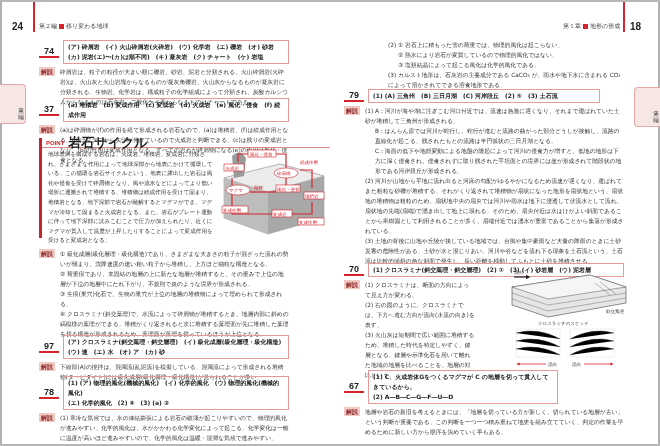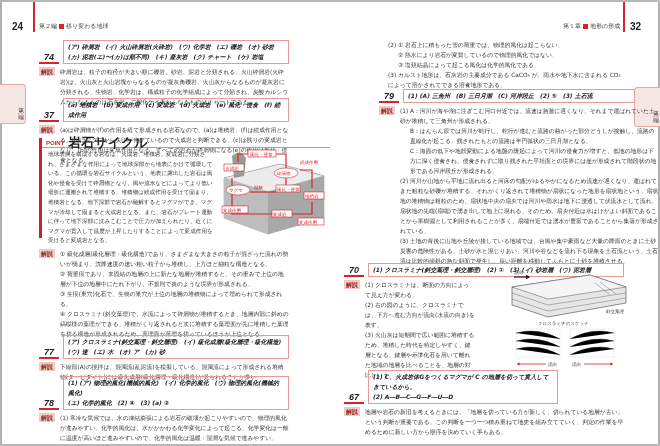--- a/index.html
+++ b/index.html
@@ -13,21 +13,21 @@
   .redline { position:absolute; width:2px; background:#d5242c; top:0; height:30px; }
   .pnum { position:absolute; top:19px; font-size:10px; font-weight:bold; color:#222; font-family:"Liberation Sans", sans-serif; }
   .runhead { position:absolute; top:20px; font-size:6px; color:#444; display:flex; align-items:center; gap:2px; }
   .runhead .sq { width:5px; height:5px; background:#d5242c; display:inline-block; }
   .sidetab { position:absolute; width:26px; height:40px; background:#f6e6e4; border:1px solid #e3a9a6;
              box-sizing:border-box; font-size:6px; color:#555; writing-mode:vertical-rl; text-align:center; padding-top:4px; }
   .left .sidetab { left:-2px; top:82px; border-left:none; border-radius:0 4px 4px 0; }
   .right .sidetab { right:-2px; top:85px; border-right:none; border-radius:4px 0 0 4px; }
 
   .blk { position:absolute; }
-  .qrow { display:flex; align-items:flex-end;font-style:italic; }
+  .qrow { display:flex; align-items:center; }
   .qnum { width:20px; font-size:9px; font-weight:bold; color:#222; font-family:"Liberation Sans", sans-serif;
           border-bottom:2px solid #d5242c; line-height:10px; margin-right:4px; text-align:center; flex:none; }
   .ansbox { border:1px solid #e59a9a; padding:1px 4px; font-size:6px; line-height:10px; color:#222; flex:1; }
   .kaisetsu { display:flex; margin-top:3px; }
   .ktag { background:#f3c9c3; color:#8b2a2a; font-size:6px; font-weight:bold; padding:0 2px; height:9px; line-height:9px; margin-right:5px; flex:none; }
   .ktext { font-size:5.8px; line-height:10px; color:#333; }
   .ktext p { margin:0; }
   .indent { padding-left:10px; }
 
   .point { position:absolute; left:37px; top:136px; width:288px; height:100px; border-left:3px solid #c5252b; }
@@ -135,21 +135,21 @@
           <p>① 級化成層(級化層理・級化構造)であり、さまざまな大きさの粒子が混ざった流れの勢いが弱まり、沈降速度の速い粗い粒子から堆積し、上方ほど細粒な構造となる。</p>
           <p>② 荷重痕であり、未固結の地層の上に新たな地層が堆積すると、その重みで上位の地層が下位の地層中にたれ下がり、不規則で炎のような境界が形成される。</p>
           <p>③ 生痕(巣穴)化石で、生物の巣穴が上位の地層の堆積物によって埋められて形成される。</p>
           <p>④ クロスラミナ(斜交葉理)で、水流によって砕屑物が堆積するとき、地層内部に斜めの縞模様の葉理ができる。堆積がくり返されると次に堆積する葉理面が先に堆積した葉理を切る構造が形成されるため、葉理面が葉理を切っているほうが上位となる。</p>
         </div>
       </div>
     </div>
 
     <div class="blk" style="left:37px; top:333px; width:250px;">
       <div class="qrow">
-        <div class="qnum">77</div>
+        <div class="qnum">97</div>
         <div class="ansbox">
           <div style="font-weight:bold">(ア) クロスラミナ(斜交葉理・斜交層理)　(イ) 級化成層(級化層理・級化構造)</div>
           <div style="font-weight:bold">(ウ) 速　(エ) 水　(オ) ア　(カ) 砂</div>
         </div>
       </div>
       <div class="kaisetsu">
         <div class="ktag">解説</div>
         <div class="ktext">下線部(A)の撹拌は、混濁流(乱泥流)を模擬している。混濁流によって形成される堆積物(タービダイト)には級化成層(級化層理・級化構造)が見られることが多い。</div>
       </div>
     </div>
@@ -169,31 +169,31 @@
     </div>
   </div>
 
   <div class="page right">
     <div class="redline" style="left:293px;"></div>
     <div class="runhead" style="left:233px;">
       <span>第１章</span>
       <span class="sq"></span>
       <span>地形の形成</span>
     </div>
-    <div class="pnum" style="left:300px;">32</div>
+    <div class="pnum" style="left:300px;">18</div>
     <div class="sidetab">第２編</div>
 
     <div class="blk ktext" style="left:58px; top:38px; width:240px;">
       <p>(2) ① 岩石上に積もった雪の荷重では、物理的風化は起こらない。</p>
       <p class="indent">② 熱水により岩石が変質しているので物理的風化ではない。</p>
       <p class="indent">③ 塩類結晶によって起こる風化は化学的風化である。</p>
       <p>(3) カルスト地形は、石灰岩の主要成分である CaCO₃ が、雨水や地下水に含まれる CO₂ によって溶かされてできる溶食地形である。</p>
     </div>
 
-    <div class="blk" style="left:14px; top:87px; width:280px;margin-left:35px;">
+    <div class="blk" style="left:14px; top:87px; width:280px;">
       <div class="qrow">
         <div class="qnum">79</div>
         <div class="ansbox" style="max-width:222px;">
           <div style="font-weight:bold">(1) (A) 三角州　(B) 三日月湖　(C) 河岸段丘　(2) ⑤　(3) 土石流</div>
         </div>
       </div>
       <div class="kaisetsu">
         <div class="ktag">解説</div>
         <div class="ktext">
           <p>(1) A：河川が海や湖に注ぎこむ河口付近では、流速は急激に遅くなり、それまで運ばれていた土砂が堆積して三角州が形成される。</p>

